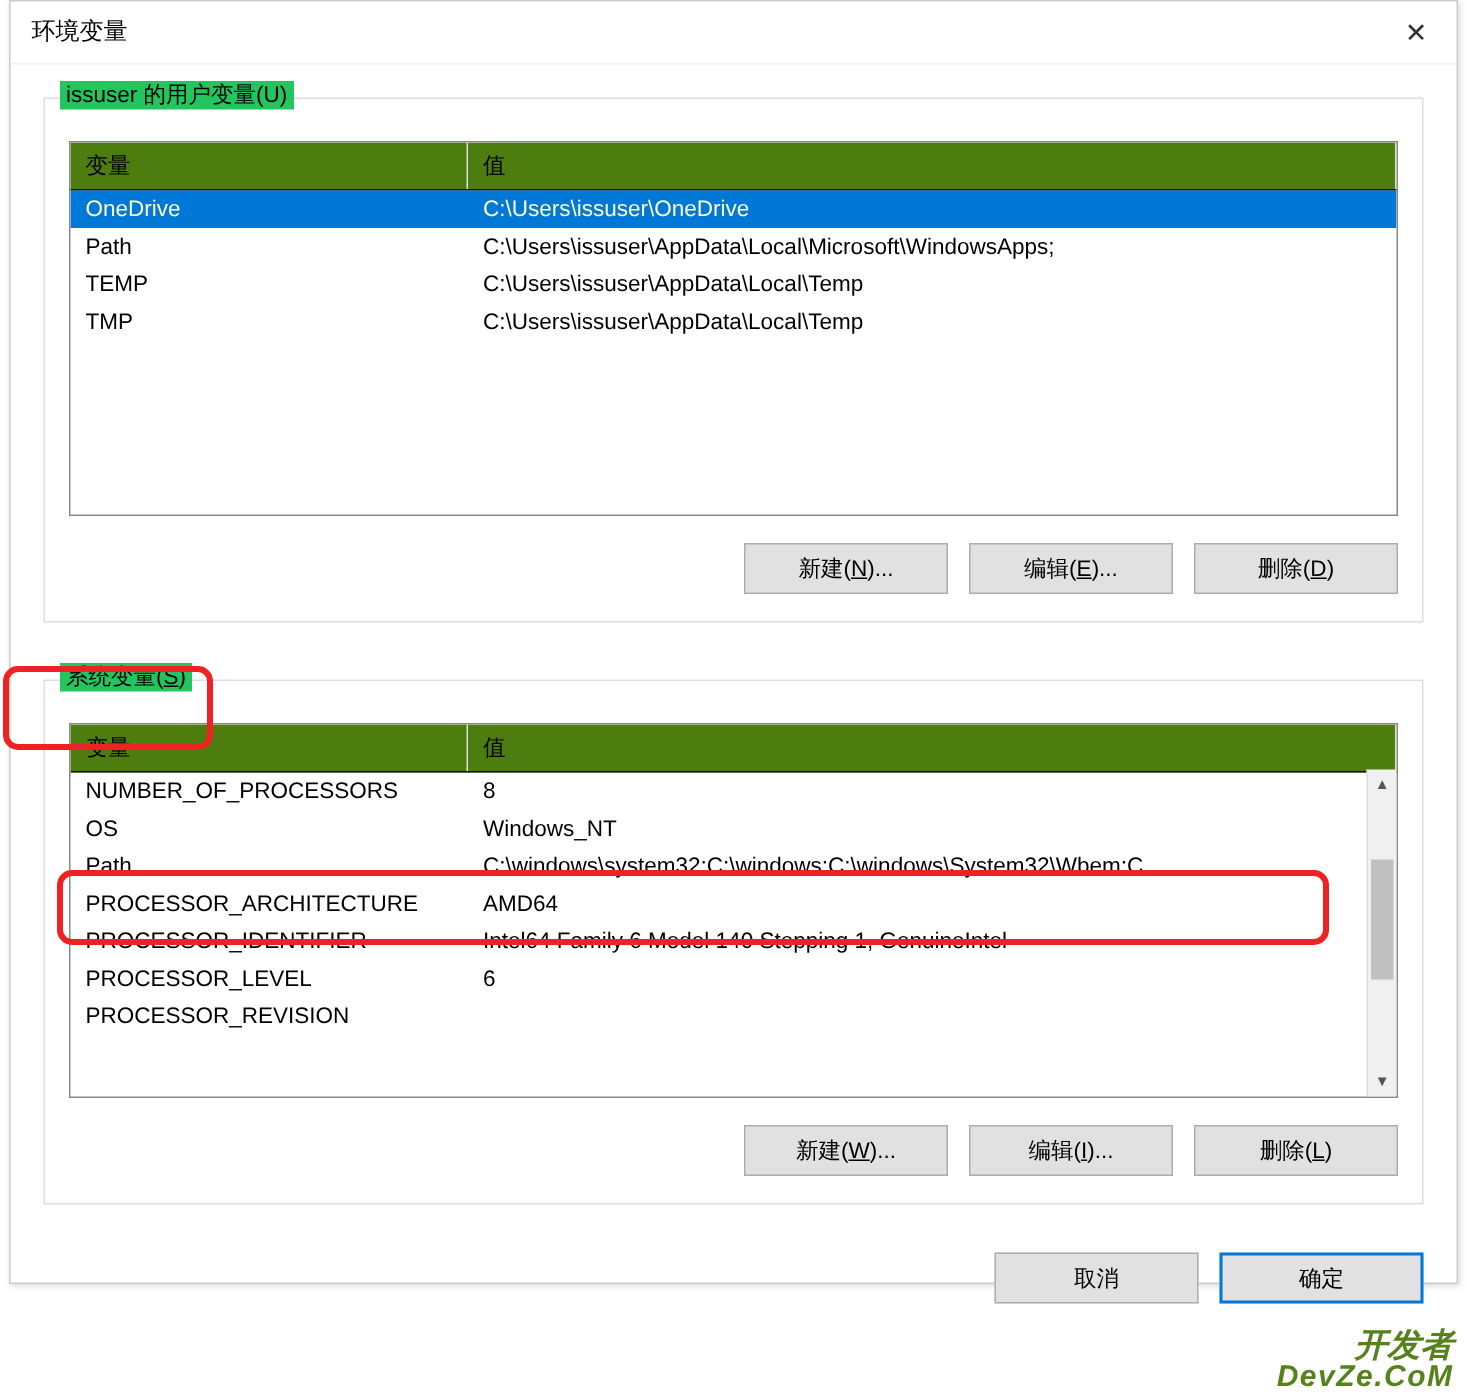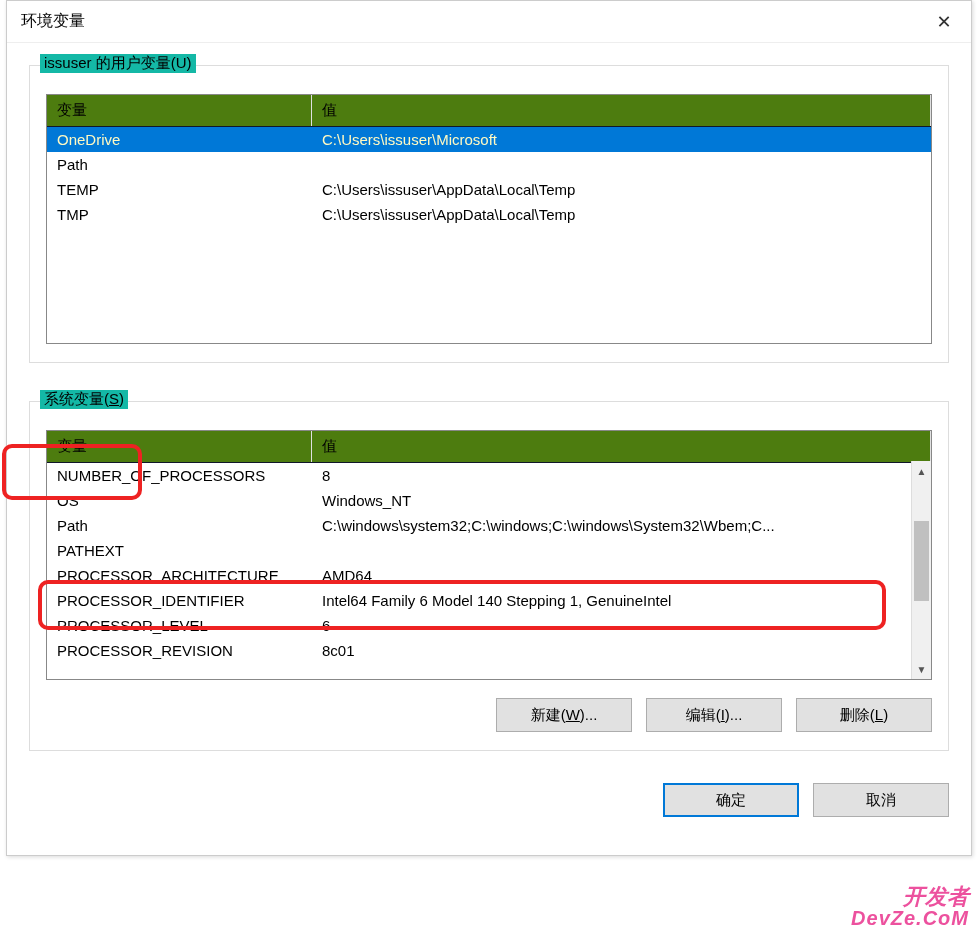--- a/index.html
+++ b/index.html
@@ -38,21 +38,21 @@
   .content { padding: 22px 22px 10px 22px; }
   .groupbox {
     border: 1px solid #ddd;
     position: relative;
     padding: 28px 16px 18px 16px;
     margin-bottom: 38px;
   }
   .groupbox-label {
     position: absolute;
     top: -12px; left: 10px;
-    background: #14b8a6;
+    background: #22c55e;
     padding: 0 4px;
     font-size: 15px;
   }
   .listview {
     border: 1px solid #888;
     background: #fff;
     height: 250px;
     overflow-y: auto;
     position: relative;
   }
@@ -115,21 +115,21 @@
   }
   .scrollbar-up { top: 0; }
   .scrollbar-down { bottom: 0; }
   
   .anno { position: absolute; border: 4px solid #e22; border-radius: 10px; pointer-events: none; z-index: 50; }
   .anno1 { left: 2px; top: 444px; width: 140px; height: 56px; }
   .anno2 { left: 38px; top: 580px; width: 848px; height: 50px; }
   
   .watermark {
     position: absolute; right: 8px; bottom: 2px;
-    font-style: italic; color: #ec4899; font-size: 22px;
+    font-style: italic; color: #4d7c0f; font-size: 22px;
     font-weight: bold; line-height: 1.05; text-align: right;
     opacity: .95; z-index: 60;
   }
   .watermark .l2 { font-size: 20px; letter-spacing: 1px; margin-left: 30px; }
   .groupbox.g2 { margin-bottom: 22px; }
   .listview2 .lv-body { position: relative; }
 </style>
 </head>
 <body>
 
@@ -150,36 +150,48 @@
       </span>
 
       <div class="listview">
         <div class="lv-header">
           <div class="col col-var">变量</div>
           <div class="col col-val">值</div>
         </div>
         <div class="lv-body" id="user-rows">
             <div class="lv-row selected">
               <div class="cell col-var">OneDrive</div>
-              <div class="cell col-val">C:\Users\issuser\Microsoft</div>
+              <div class="cell col-val">C:\Users\issuser\OneDrive</div>
             </div>
             <div class="lv-row">
               <div class="cell col-var">Path</div>
+              <div class="cell col-val">C:\Users\issuser\AppData\Local\Microsoft\WindowsApps;</div>
             </div>
             <div class="lv-row">
               <div class="cell col-var">TEMP</div>
               <div class="cell col-val">C:\Users\issuser\AppData\Local\Temp</div>
             </div>
             <div class="lv-row">
               <div class="cell col-var">TMP</div>
               <div class="cell col-val">C:\Users\issuser\AppData\Local\Temp</div>
             </div>
           </div>
       </div>
 
+      <div class="btn-row">
+        <button class="btn">
+          <span>新建(<span class="u">N</span>)...</span>
+        </button>
+        <button class="btn">
+          <span>编辑(<span class="u">E</span>)...</span>
+        </button>
+        <button class="btn">
+          <span>删除(<span class="u">D</span>)</span>
+        </button>
+      </div>
     </div>
 
     <div class="groupbox g2">
       <span class="groupbox-label">
         <span>系统变量(<span class="u">S</span>)</span>
       </span>
 
       <div class="listview listview2">
         <div class="lv-header">
           <div class="col col-var">变量</div>
@@ -192,37 +204,35 @@
             </div>
             <div class="lv-row">
               <div class="cell col-var">OS</div>
               <div class="cell col-val">Windows_NT</div>
             </div>
             <div class="lv-row">
               <div class="cell col-var">Path</div>
               <div class="cell col-val">C:\windows\system32;C:\windows;C:\windows\System32\Wbem;C...</div>
             </div>
             <div class="lv-row">
-              <div class="cell col-var">PATHEXT</div>
             </div>
             <div class="lv-row">
               <div class="cell col-var">PROCESSOR_ARCHITECTURE</div>
               <div class="cell col-val">AMD64</div>
             </div>
             <div class="lv-row">
               <div class="cell col-var">PROCESSOR_IDENTIFIER</div>
               <div class="cell col-val">Intel64 Family 6 Model 140 Stepping 1, GenuineIntel</div>
             </div>
             <div class="lv-row">
               <div class="cell col-var">PROCESSOR_LEVEL</div>
               <div class="cell col-val">6</div>
             </div>
             <div class="lv-row">
               <div class="cell col-var">PROCESSOR_REVISION</div>
-              <div class="cell col-val">8c01</div>
             </div>
           </div>
         <div class="scrollbar-track">
           <div class="scrollbar-up">▲</div>
           <div class="scrollbar-thumb"></div>
           <div class="scrollbar-down">▼</div>
         </div>
       </div>
 
       <div class="btn-row">
@@ -234,22 +244,22 @@
         </button>
         <button class="btn">
           <span>删除(<span class="u">L</span>)</span>
         </button>
       </div>
     </div>
 
   </div>
 
   <div class="btn-row-main">
+    <button class="btn">取消</button>
     <button class="btn primary">确定</button>
-    <button class="btn">取消</button>
   </div>
 
 </div>
 
 <div class="anno anno1"></div>
 <div class="anno anno2"></div>
 
 <div class="watermark">
   <div>开发者</div>
   <div class="l2">DevZe.CoM</div>

